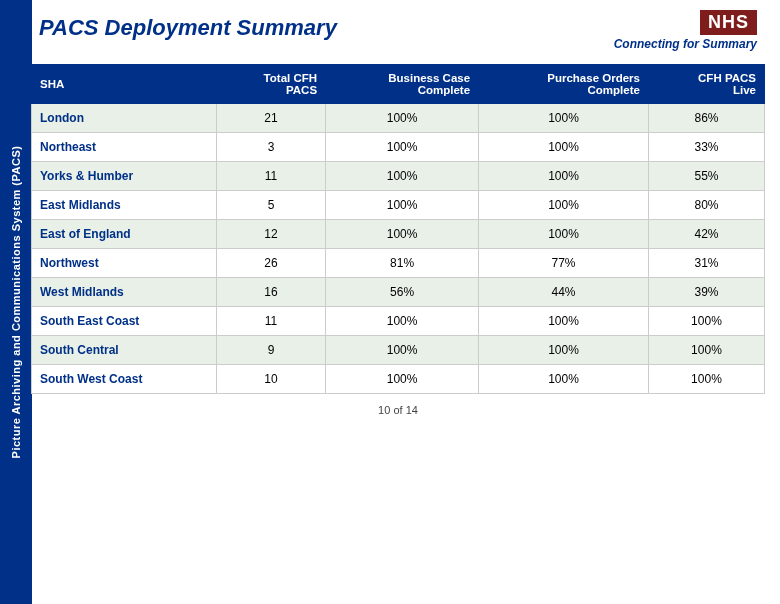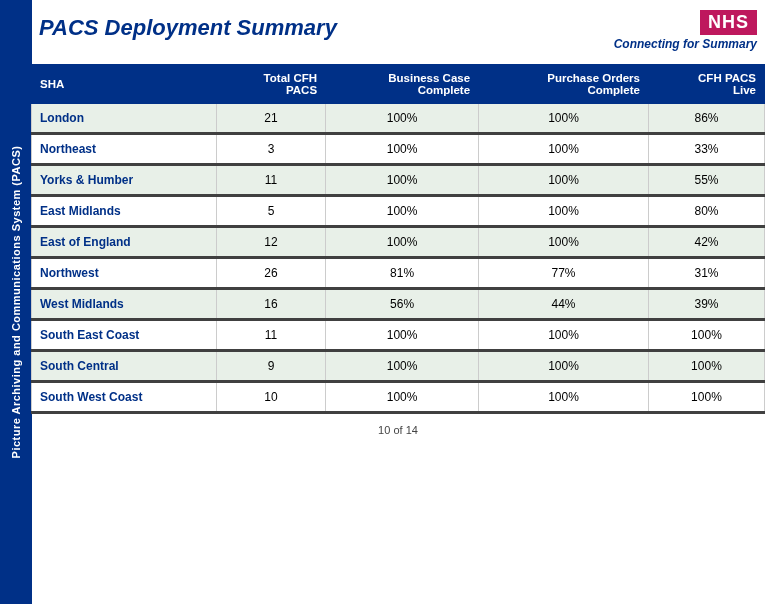--- a/index.html
+++ b/index.html
@@ -57,21 +57,21 @@
       margin-top: 5px;
     }
 
     .nhs-logo {
       display: flex;
       flex-direction: column;
       align-items: flex-end;
     }
 
     .nhs-badge {
-      background: #be185d;
+      background: #7f1d1d;
       color: #fff;
       font-size: 18px;
       font-weight: 900;
       padding: 2px 8px;
       letter-spacing: 1px;
       margin-bottom: 2px;
     }
 
     .nhs-subtitle {
       color: #003087;
@@ -102,21 +102,21 @@
       font-size: 11.5px;
       font-weight: bold;
       border: 1px solid #003087;
     }
 
     thead th:first-child {
       text-align: left;
     }
 
     tbody tr {
-      border-bottom: 3px solid #404040;
+      border-bottom: 1px solid #404040;
     }
 
     tbody tr:nth-child(odd) {
       background: #e8f0e8;
     }
 
     tbody tr:nth-child(even) {
       background: #fff;
     }
 

